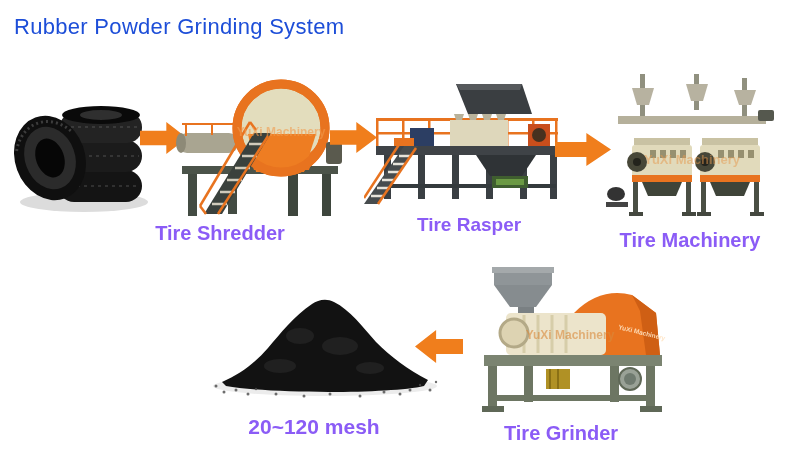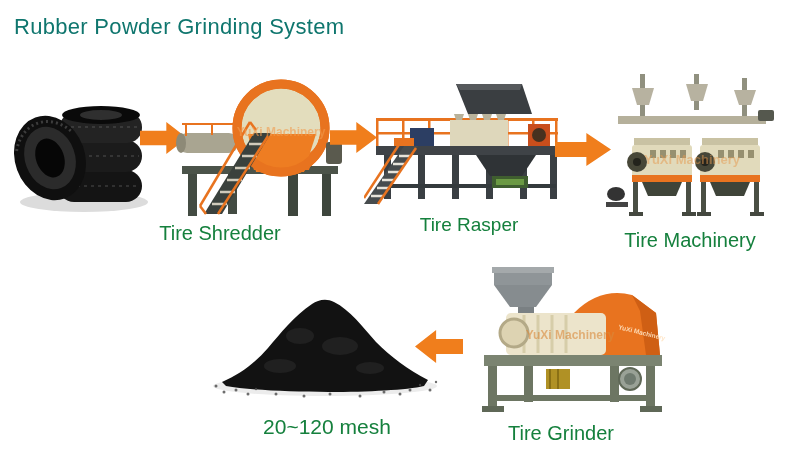--- a/index.html
+++ b/index.html
@@ -2,46 +2,46 @@
 <html><head>
 <meta charset="utf-8">
 <style>
   html, body { margin:0; padding:0; background:#ffffff; }
   .canvas {
     position:relative; width:800px; height:464px; background:#ffffff;
     overflow:hidden; font-family:"Liberation Sans", sans-serif;
   }
   .title {
     position:absolute; left:14px; top:14px; margin:0;
-    font-size:22px; font-weight:400; color:#0f766e; letter-spacing:0.3px;
+    font-size:22px; font-weight:400; color:#1d4ed8; letter-spacing:0.3px;
   }
   .stage { position:absolute; margin:0; padding:0;text-decoration:underline; }
   .stage svg { display:block; width:100%; height:100%; }
   .label {
     position:absolute; transform:translateX(-50%);
-    font-weight:normal; color:#15803d; white-space:nowrap; font-size:20px;
+    font-weight:bold; color:#8b5cf6; white-space:nowrap; font-size:20px;
   }
   .label.small { font-size:19px; }
   .label.big   { font-size:21px; }
   .arrow { position:absolute; background:#F07E1C; }
   .arrow.right { clip-path: polygon(0 27%, 56% 27%, 56% 0, 100% 50%, 56% 100%, 56% 73%, 0 73%); }
   .arrow.left  { clip-path: polygon(100% 27%, 44% 27%, 44% 0, 0 50%, 44% 100%, 44% 73%, 100% 73%); }
 
   #tires            { left:8px;   top:82px;  width:140px; height:132px; }
   #arrow-1          { left:140px; top:122px; width:47px;  height:32px; }
   #shredder         { left:176px; top:78px;  width:168px; height:138px; }
   #label-shredder   { left:220px; top:222px; }
   #arrow-2          { left:330px; top:122px; width:47px;  height:31px; }
   #rasper           { left:364px; top:84px;  width:200px; height:122px; }
   #label-rasper     { left:469px; top:214px;text-align:right; }
   #arrow-3          { left:555px; top:133px; width:56px;  height:33px; }
   #granulator       { left:606px; top:74px;  width:172px; height:144px; }
   #label-granulator { left:690px; top:229px; }
   #powder           { left:210px; top:286px; width:230px; height:118px; }
-  #label-powder     { left:327px; top:415px;text-align:center; }
+  #label-powder     { left:314px; top:415px;text-align:center; }
   #arrow-4          { left:415px; top:330px; width:48px;  height:33px; }
   #grinder          { left:470px; top:262px; width:205px; height:152px; }
   #label-grinder    { left:561px; top:422px; }
 
   .wm { font-family:"Liberation Sans", sans-serif; font-weight:bold; }
 </style>
 </head>
 <body>
 
 <div class="canvas">

